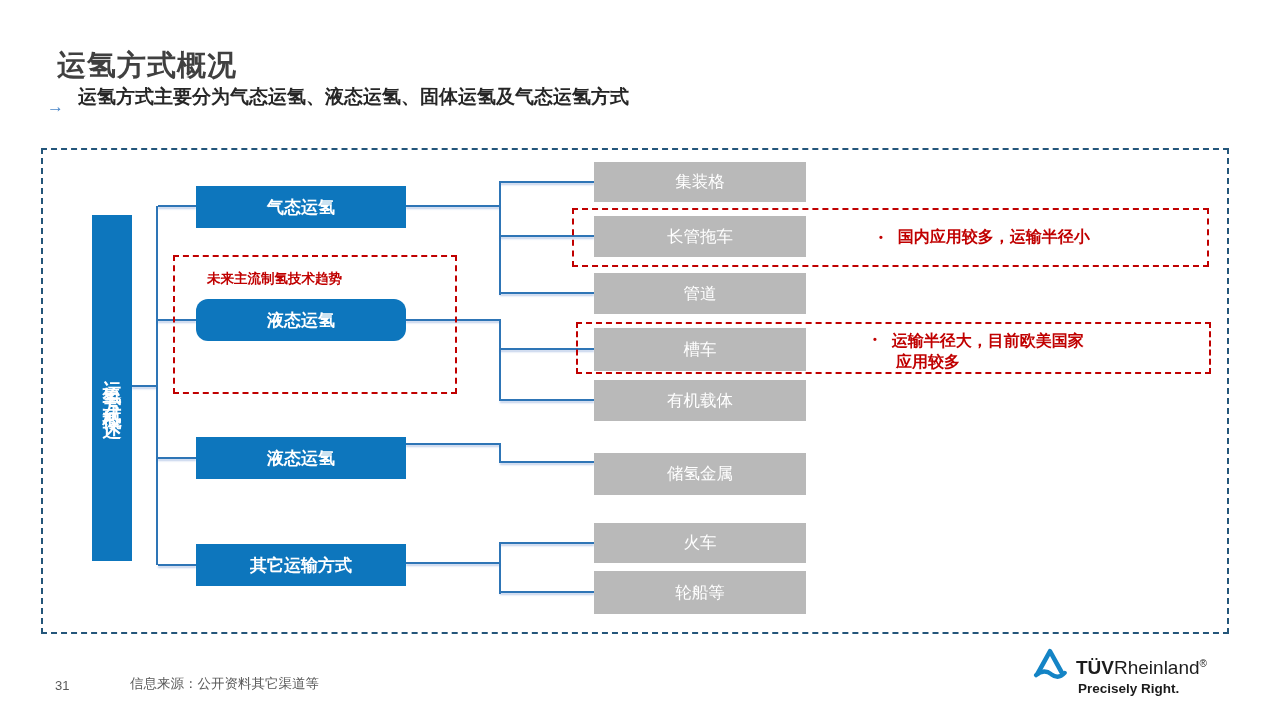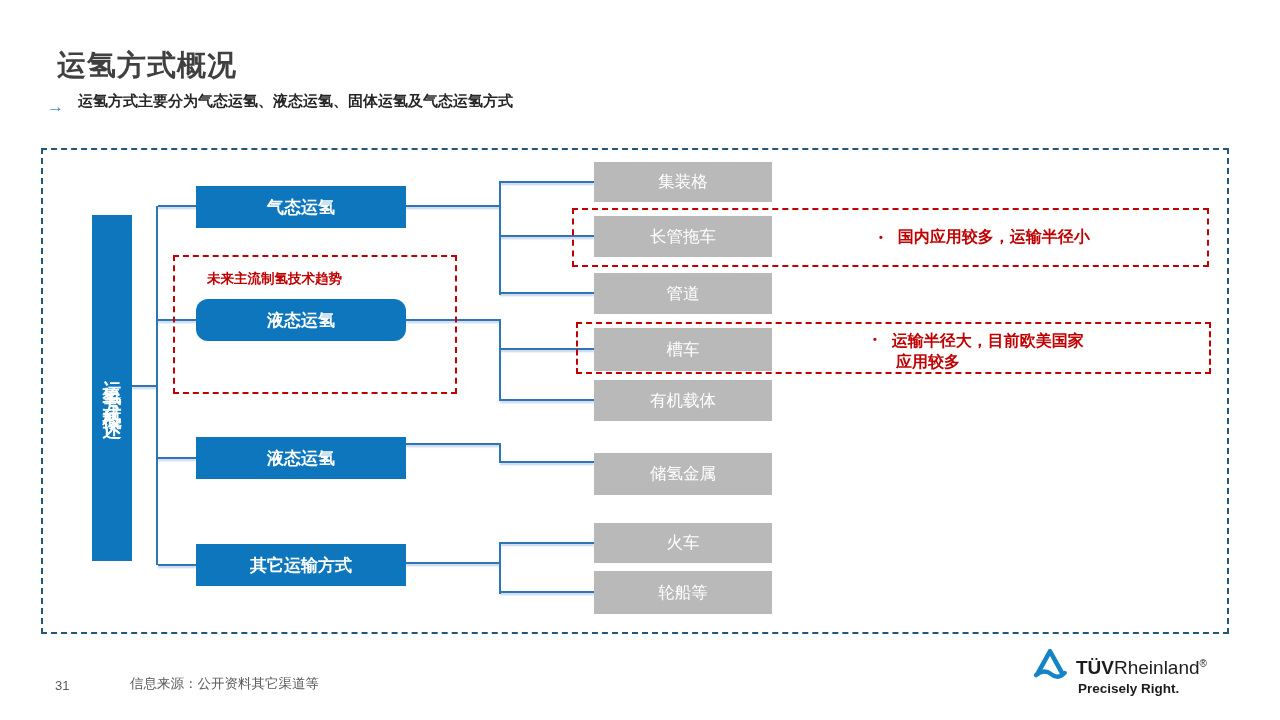--- a/index.html
+++ b/index.html
@@ -18,22 +18,22 @@
   .page-title {
     left: 57px; top: 46px;
     font-size: 29px; font-weight: bold; color: #404040;
     letter-spacing: 1px;
   }
   .subtitle-arrow {
     left: 47px; top: 97px;
     font-size: 17px; font-weight: bold; color: #4a86c8;
   }
   .subtitle {
-    left: 78px; top: 92px;
-    font-size: 15px; font-weight: bold; color: #262626;
+    left: 78px; top: 84px;
+    font-size: 19px; font-weight: bold; color: #262626;
   }
 
   
   .frame {
     left: 41px; top: 148px; width: 1188px; height: 486px;
     border: 2px dashed #24567a;
   }
 
   
   .root-node {
@@ -54,21 +54,21 @@
     color: #ffffff; font-weight: bold; font-size: 17px;
     display: flex; align-items: center; justify-content: center;
   }
   .cat-gas   { top: 186px; }
   .cat-liq   { top: 299px; border-radius: 12px; }
   .cat-solid { top: 437px; }
   .cat-other { top: 544px; }
 
   
   .leaf-node {
-    left: 594px; width: 178px;
+    left: 594px; width: 212px;
     background: #b9b9b9;
     color: #ffffff; font-size: 16.5px;
     display: flex; align-items: center; justify-content: center;
   }
   .leaf-1 { top: 162px; height: 40px; }
   .leaf-2 { top: 216px; height: 41px; }
   .leaf-3 { top: 273px; height: 41px; }
   .leaf-4 { top: 328px; height: 43px; }
   .leaf-5 { top: 380px; height: 41px; }
   .leaf-6 { top: 453px; height: 42px; font-family: Liberation Serif, serif; }

